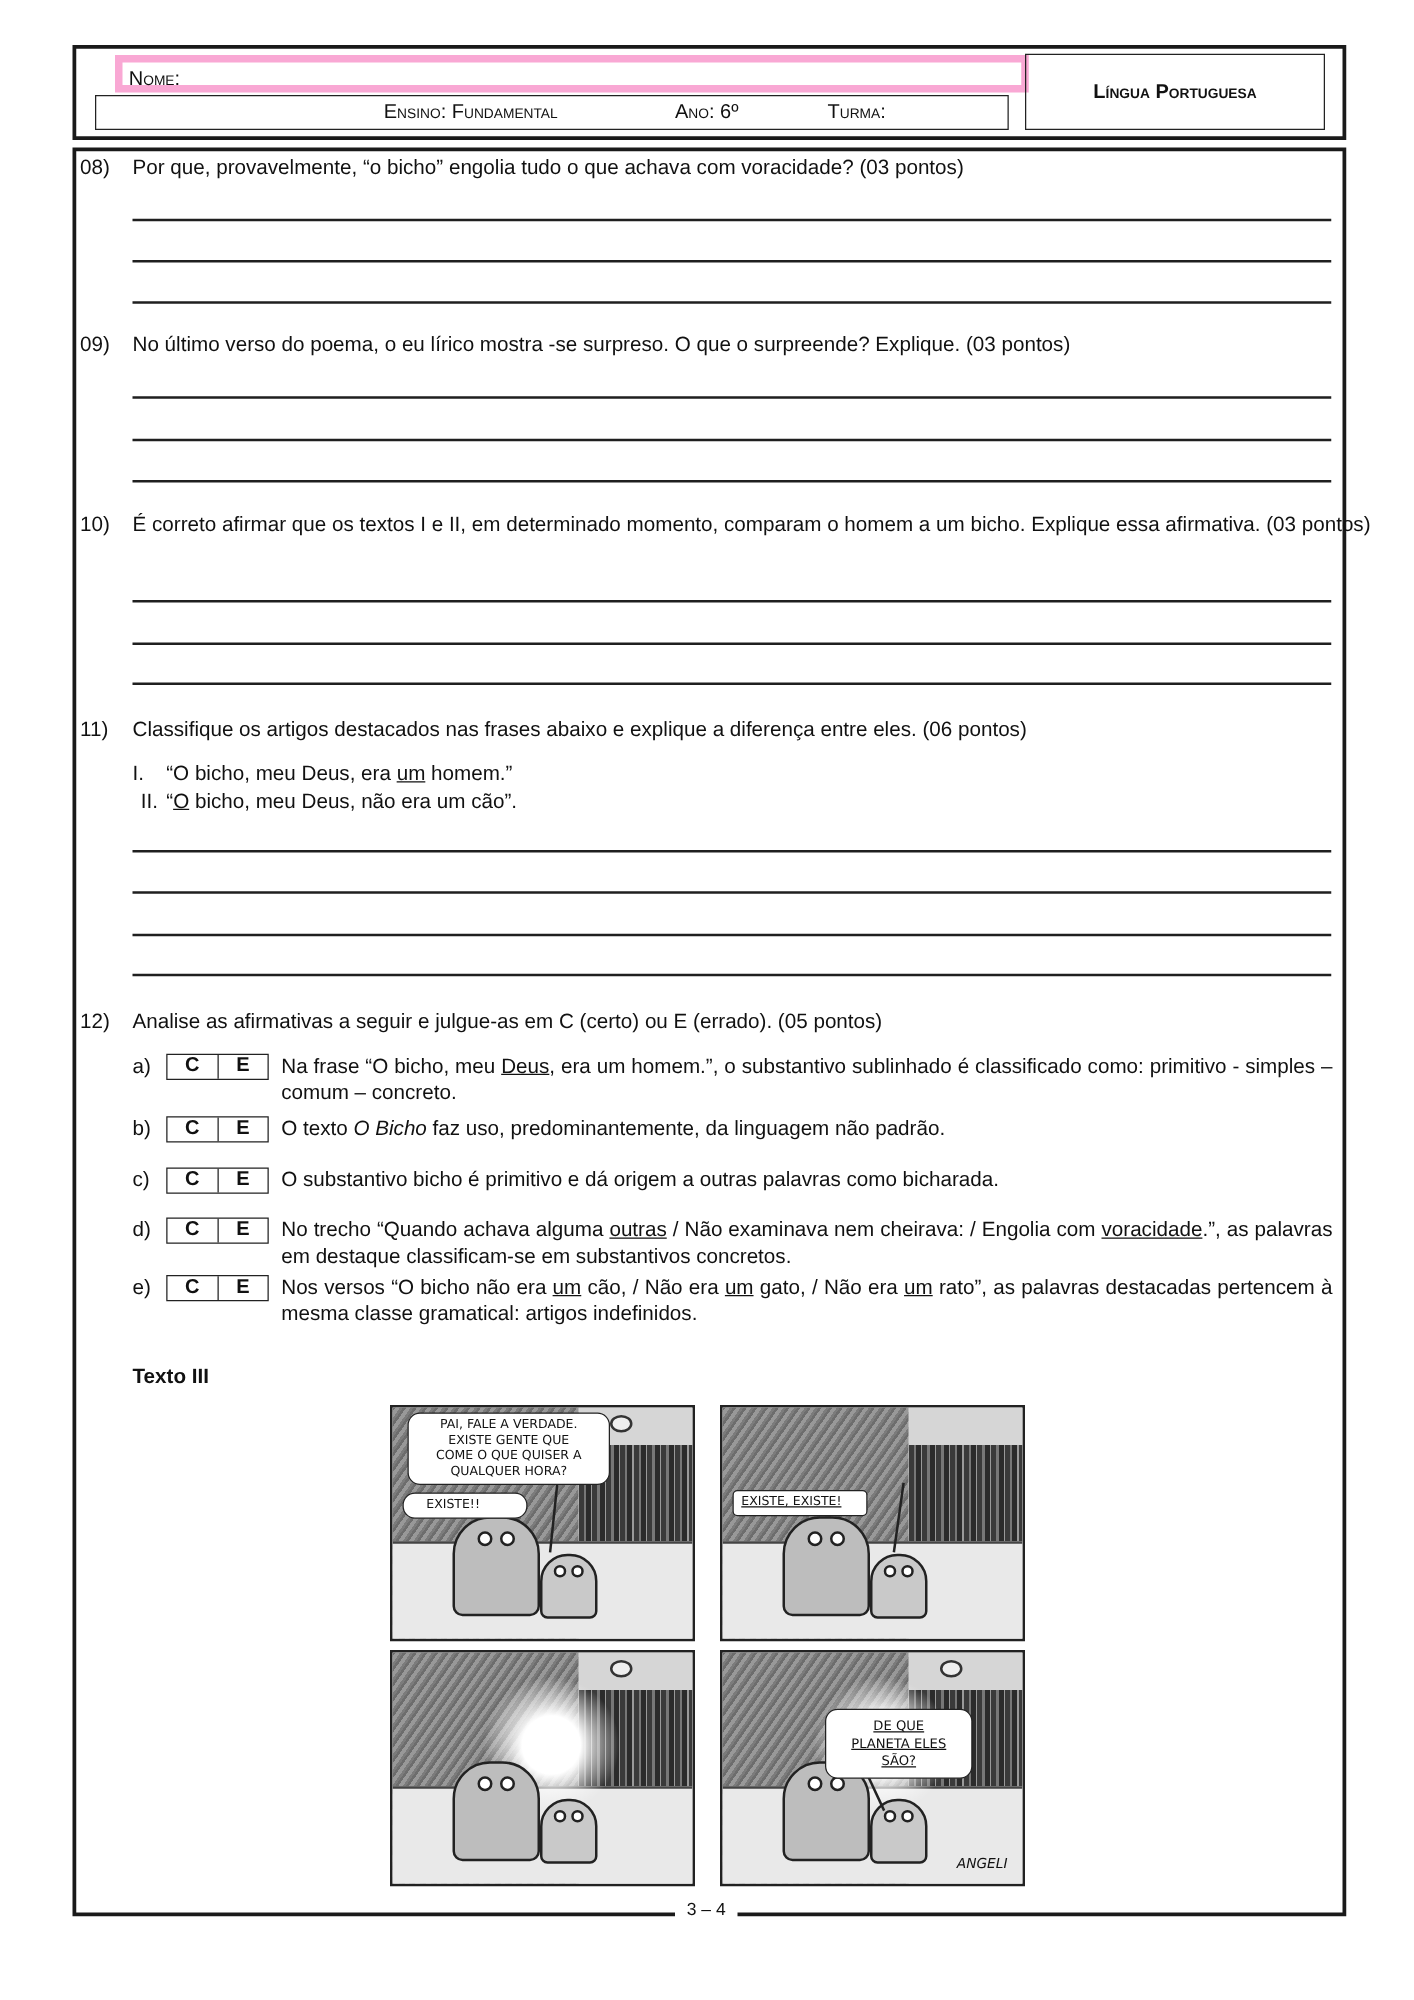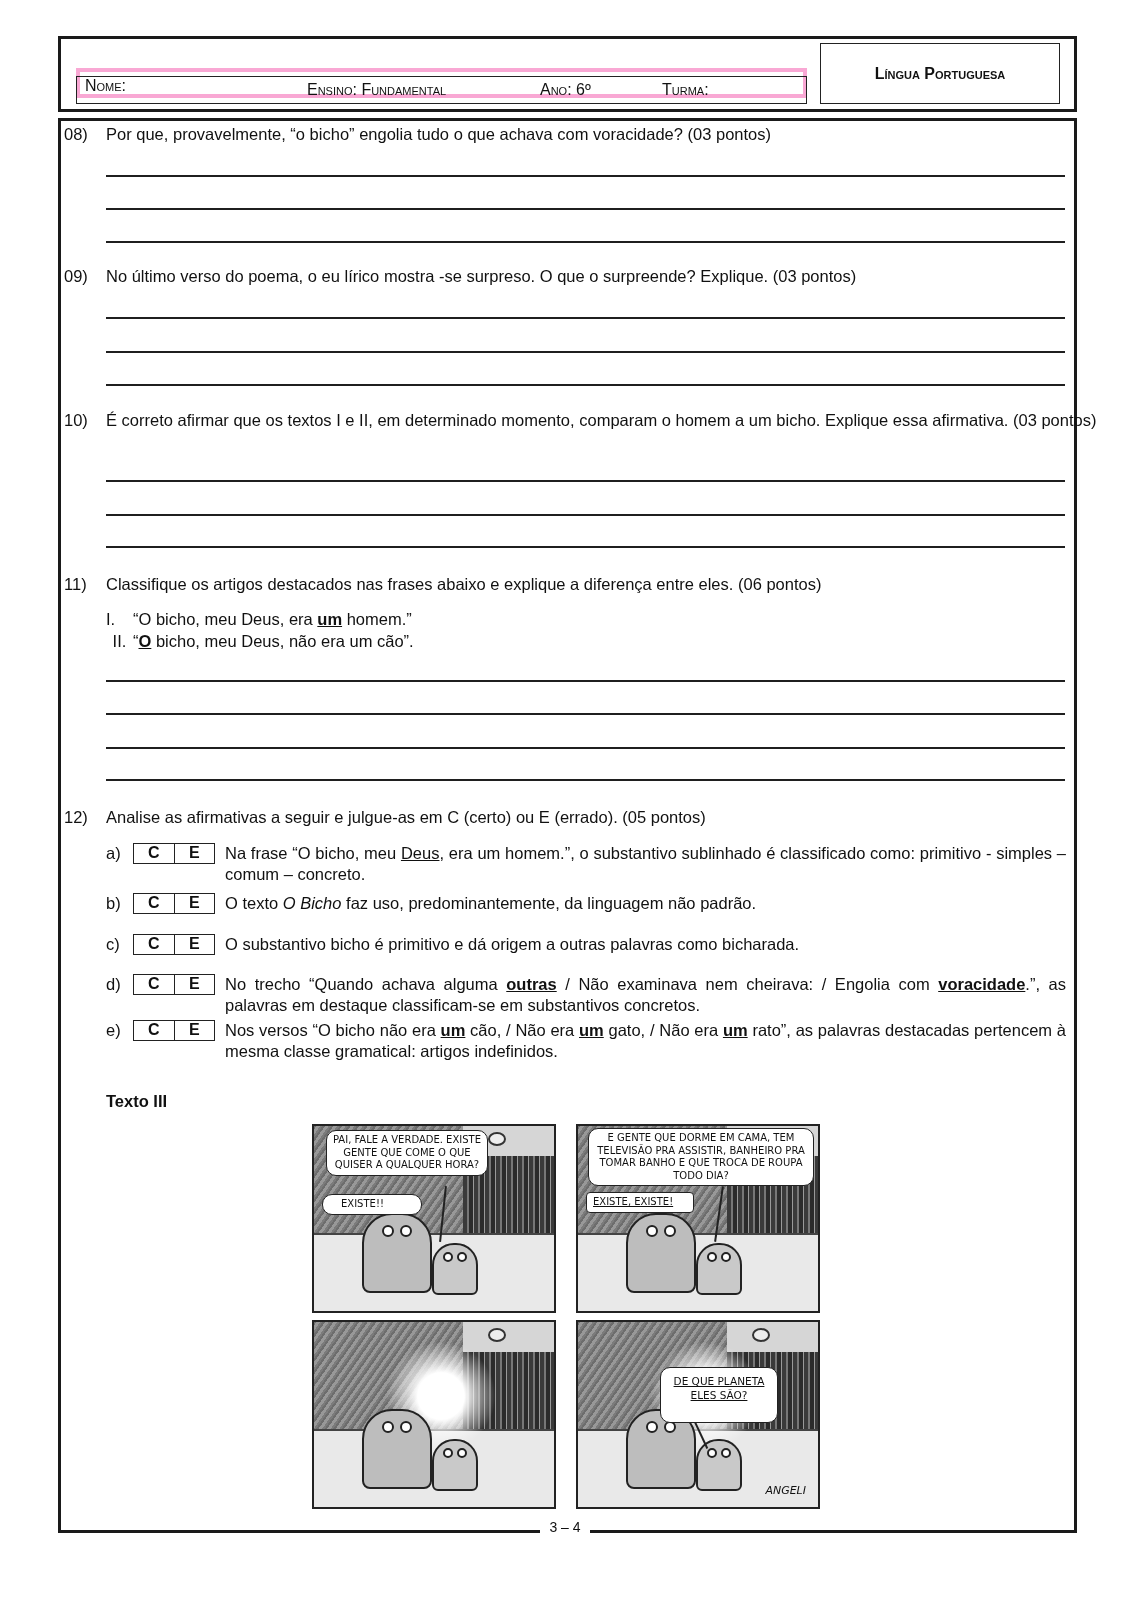--- a/index.html
+++ b/index.html
@@ -1,40 +1,40 @@
 <!DOCTYPE html>
 <html><head>
 <meta charset="utf-8">
 <style>
   * { box-sizing: border-box; margin: 0; padding: 0; }
   html, body { width: 1131px; height: 1600px; background: #ffffff; }
   body { position: relative; font-family: "Liberation Sans", sans-serif; color: #111; font-size: 16px; }
 
   
   .header-outer { position: absolute; left: 58px; top: 36px; width: 1019px; height: 76px; border: 3px solid #1a1a1a; }
-  .name-box { position: absolute; left: 76px; top: 44px; width: 731px; height: 30px; border: 4px solid #f9a8d4; margin-top: 24px; }
+  .name-box { position: absolute; left: 92px; top: 44px; width: 731px; height: 30px; border: 6px solid #f9a8d4; }
   .ensino-box { position: absolute; left: 76px; top: 76px; width: 731px; height: 28px; border: 1px solid #222; }
   .subject-box { position: absolute; left: 820px; top: 43px; width: 240px; height: 61px; border: 1px solid #222; display:flex; align-items:center; justify-content:center; }
   .hdr-label { position:absolute; font-size: 16px; font-variant: small-caps; letter-spacing: 0px; }
   .subject-title { font-weight: bold; font-size: 16px; font-variant: small-caps; }
 
   
   .main-frame { position: absolute; left: 58px; top: 118px; width: 1019px; height: 1415px; border: 3px solid #1a1a1a; border-top-width: 3px; }
   .footer { position: absolute; left: 540px; top: 1519px; width: 50px; text-align: center; font-size: 14px; background: #fff; padding: 0 6px; }
 
   .q { position: absolute; left: 64px; font-size: 16.5px; line-height: 21px; }
   .q .num { position: absolute; left: 0; top: 0; width: 38px; }
   .q .txt { position: absolute; left: 42px; top: 0; width: 1017px; }
   .q .txt.justify { text-align: justify; width: 1007px; }
 
   .line { position: absolute; left: 106px; width: 959px; height: 0; border-top: 2px solid #1f1f1f; }
 
   .list-item { position: absolute; font-size: 16.5px; line-height: 21px; }
   .u { text-decoration: underline; }
-  .b { font-weight: bold; margin-top: 16px; }
+  .b { font-weight: normal; margin-top: 16px; }
 
   .opt { position: absolute; left: 106px; width: 960px; font-size: 16.5px; line-height: 21px; }
   .opt .letter { position: absolute; left: 0; top: 0; }
   .ce-box { position: absolute; left: 27px; top: 0; width: 82px; height: 21px; border: 1.5px solid #222; display: flex; }
   .ce-box span { flex: 1; text-align: center; font-weight: bold; line-height: 18px; font-size: 16px; }
   .ce-box span:first-child { border-right: 1.5px solid #222; }
   .opt .otxt { position: absolute; left: 119px; top: 0; width: 841px; text-align: justify; }
 
   .texto3 { position: absolute; left: 106px; top: 1092px; font-weight: bold; font-size: 16.5px; }
 
@@ -46,21 +46,21 @@
   .panel .moon { position: absolute; right: 48px; top: 6px; width: 18px; height: 14px; border: 2px solid #333; border-radius: 50%; background: #eee; }
   .panel .ground { position: absolute; left: 0; bottom: 0; width: 100%; height: 42%; background: #e9e9e9; border-top: 2px solid #444; }
   .panel .glow { position: absolute; left: 30%; top: 10%; width: 110px; height: 110px; border-radius: 50%; background: radial-gradient(circle, #fff 0 30%, rgba(255,255,255,.6) 45%, rgba(255,255,255,0) 70%); }
   .panel .figure-dad { position: absolute; left: 48px; bottom: 18px; width: 70px; height: 80px; background: #bdbdbd; border: 2px solid #222; border-radius: 30px 30px 8px 8px; }
   .panel .figure-kid { position: absolute; left: 118px; bottom: 16px; width: 46px; height: 52px; background: #c9c9c9; border: 2px solid #222; border-radius: 22px 22px 6px 6px; }
   .panel .eyes { position: absolute; top: 10px; left: 50%; transform: translateX(-50%); width: 30px; height: 12px; display:flex; justify-content: space-between; }
   .panel .eyes i { width: 12px; height: 12px; border: 2px solid #222; border-radius: 50%; background: #fff; display:block; }
   .panel .figure-kid .eyes { width: 24px; top: 7px; }
   .panel .figure-kid .eyes i { width: 10px; height: 10px; }
 
-  .bubble { position: absolute; background: #fff; border: 1.5px solid #222; border-radius: 10px; font-family: "DejaVu Sans", sans-serif; font-size: 10px; line-height: 12.5px; text-align: center; color: #111; padding: 3px 5px; }
+  .bubble { position: absolute; background: #fff; border: 1.5px solid #222; border-radius: 10px; font-family: "DejaVu Sans", sans-serif; font-size: 10px; line-height: 12.5px; text-align: center; color: #111; padding: 3px 18px; }
   .tail-line { position: absolute; width: 1.5px; background: #222; }
   .signature { position: absolute; right: 12px; bottom: 10px; font-size: 11px; font-family: "DejaVu Sans", sans-serif; font-style: italic; }
 </style>
 </head>
 <body>
 
 <div class="header-outer"></div>
 <div class="name-box">
   <span class="hdr-label" style="left:5px;top:5px;">Nome:</span>
 </div>
@@ -200,21 +200,20 @@
         <i></i>
       </div>
     </div>
   <div class="figure-kid">
       <div class="eyes">
         <i></i>
         <i></i>
       </div>
     </div>
   <div class="tail-line" style="left:140px;top:60px;height:56px;transform:rotate(8deg);"></div>
-  <div class="bubble" style="left:10px;top:2px;width:226px;">E GENTE QUE DORME EM CAMA, TEM TELEVISÃO PRA ASSISTIR, BANHEIRO PRA TOMAR BANHO E QUE TROCA DE ROUPA TODO DIA?</div>
   <div class="bubble" style="left:8px;top:66px;width:108px;text-align:left;padding-left:6px;border-radius:4px;text-decoration:underline;">EXISTE, EXISTE!</div>
 </div>
 
 <div class="panel" style="left:312px;top:1320px;">
   <div class="wall"></div>
   <div class="sky"></div>
   <div class="city"></div>
   <div class="moon"></div>
   <div class="ground"></div>
   <div class="glow"></div>

